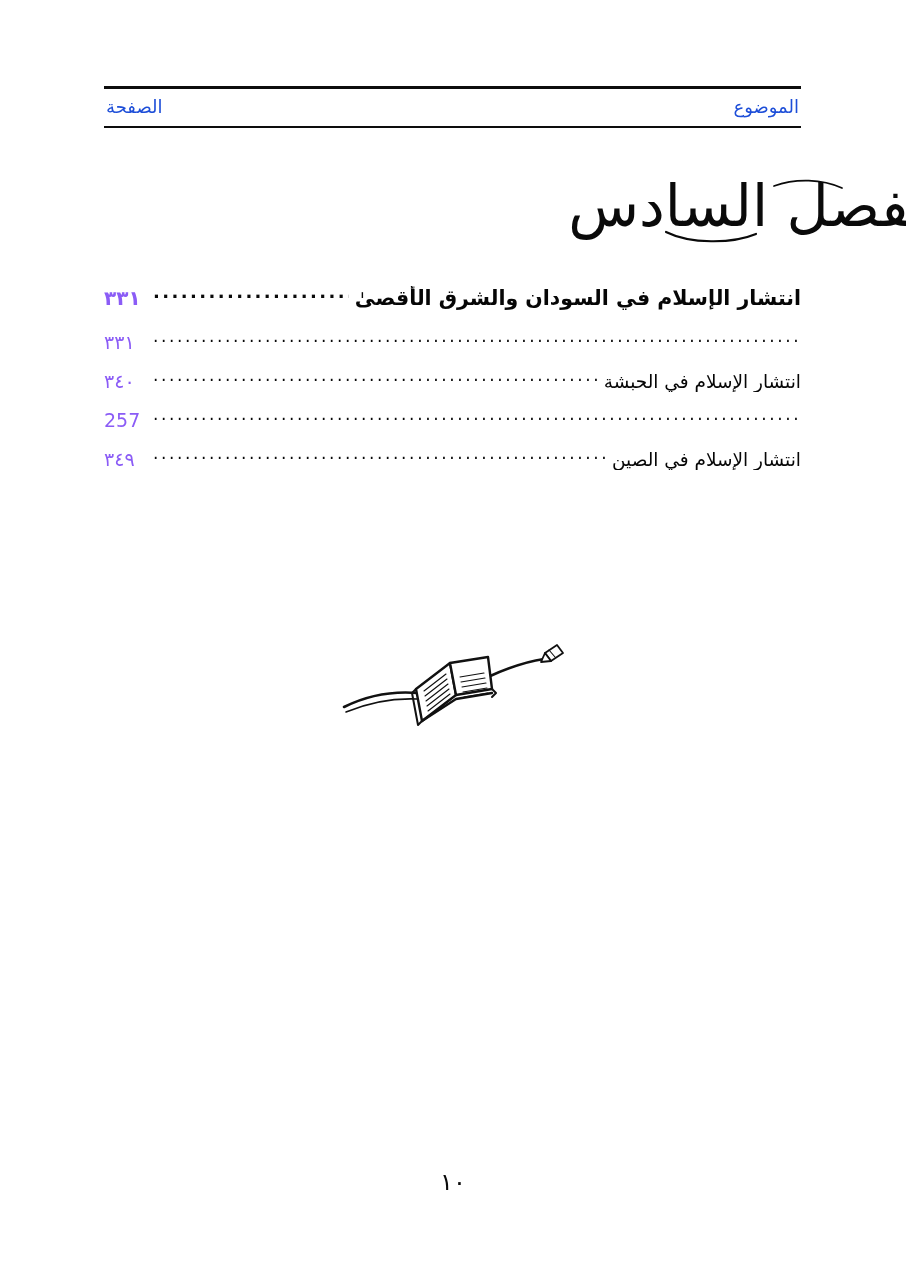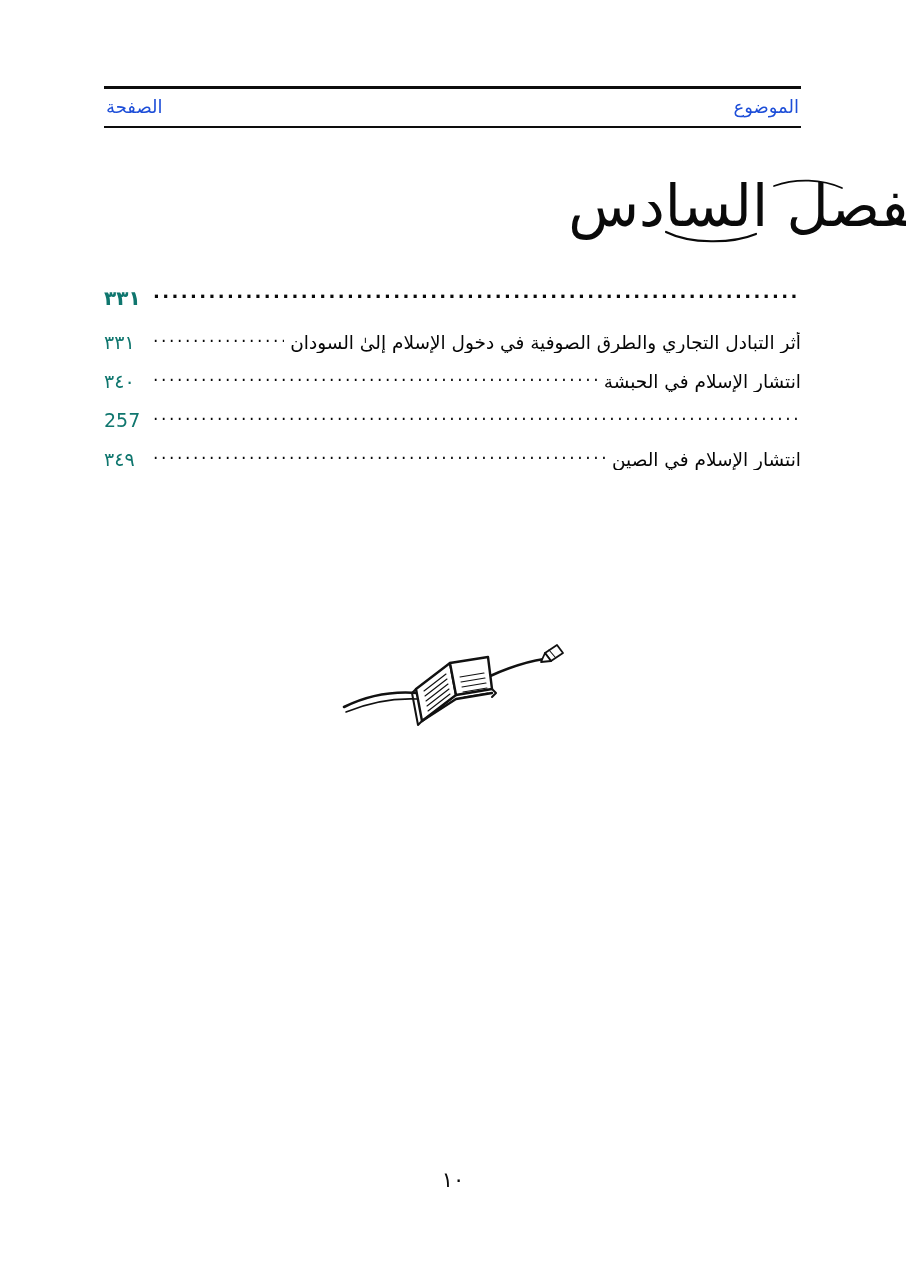--- a/index.html
+++ b/index.html
@@ -137,21 +137,21 @@
     white-space: nowrap;
     overflow: hidden;
     display: block;
     text-align: right;
     direction: ltr;
   }
   .toc-page {
     flex: 0 0 auto;
     font-family: "DejaVu Sans", sans-serif;
     font-size: 19px;
-    color: #0f766e;
+    color: #8b5cf6;
     padding-right: 7px;
     min-width: 42px;
     text-align: left;
     direction: rtl;
   }
 
   
   .toc-row.is-section { margin-bottom: 21px; }
   .toc-row.is-section .toc-title {
     font-weight: 700;
@@ -182,21 +182,21 @@
   .ornament svg { display: block; }
 
   
   .folio {
     position: absolute;
     left: 0;
     right: 0;
     top: 1168px;
     text-align: center;
     font-family: "DejaVu Sans", sans-serif;
-    font-size: 21px;
+    font-size: 24px;
     color: #0a0a0a;
     direction: rtl;
   }
 </style>
 </head>
 <body>
 
 <div class="page">
 
   <div class="header">
@@ -218,26 +218,26 @@
       <g stroke="#0a0a0a" fill="none" stroke-linecap="round">
         <path d="M 60 74 C 84 86, 126 86, 150 76" stroke-width="2.2"></path>
         <path d="M 168 28 C 190 20, 216 21, 236 30" stroke-width="1.8"></path>
       </g>
     </svg>
   </div>
 
   <div class="toc">
 
     <div class="toc-row is-section">
+      <span class="toc-title">انتشار الإسلام في السودان والشرق الأقصىٰ</span>
       <span class="toc-leader"></span>
       <span class="toc-page">٣٣١</span>
     </div>
 
     <div class="toc-row">
-      <span class="toc-title">أثر التبادل التجاري والطرق الصوفية في دخول الإسلام إلىٰ السودان</span>
       <span class="toc-leader"></span>
       <span class="toc-page">٣٣١</span>
     </div>
 
     <div class="toc-row">
       <span class="toc-title">انتشار الإسلام في الحبشة</span>
       <span class="toc-leader"></span>
       <span class="toc-page">٣٤٠</span>
     </div>
 

